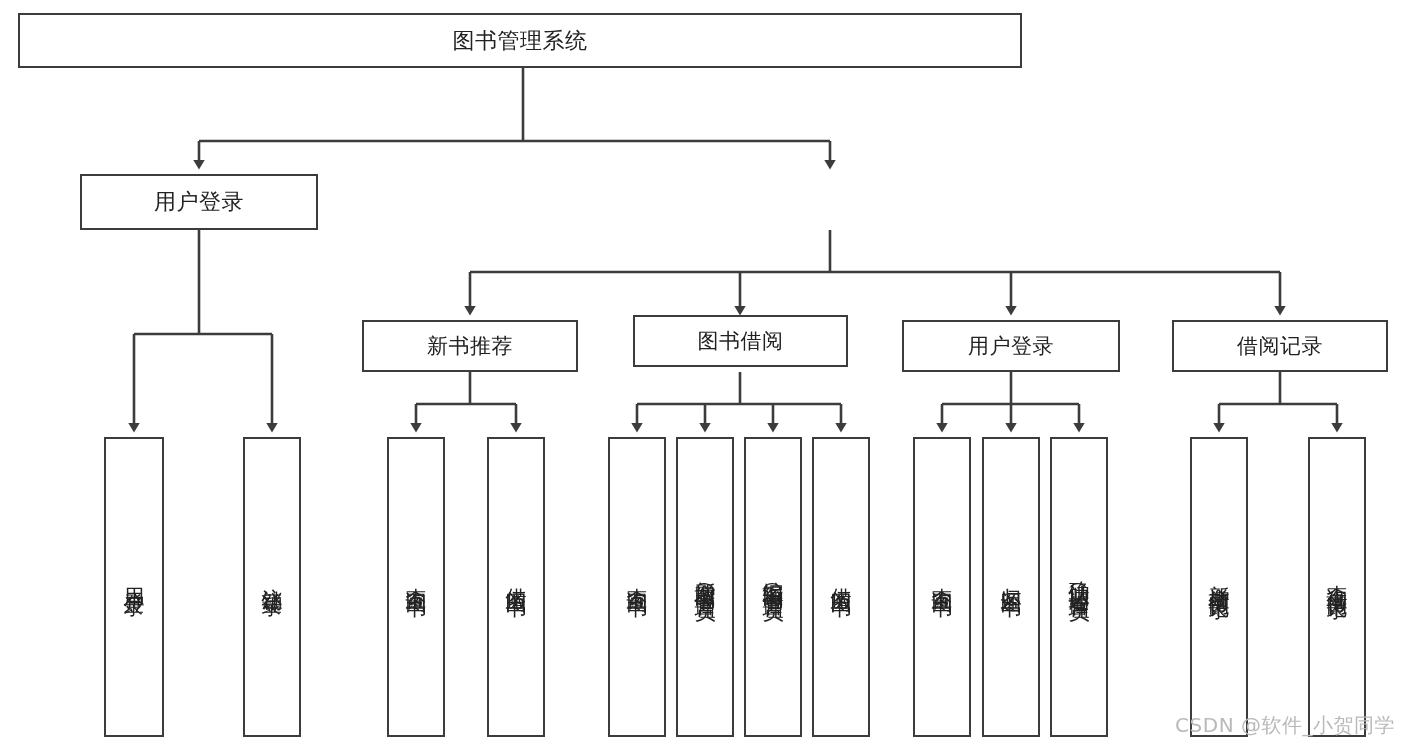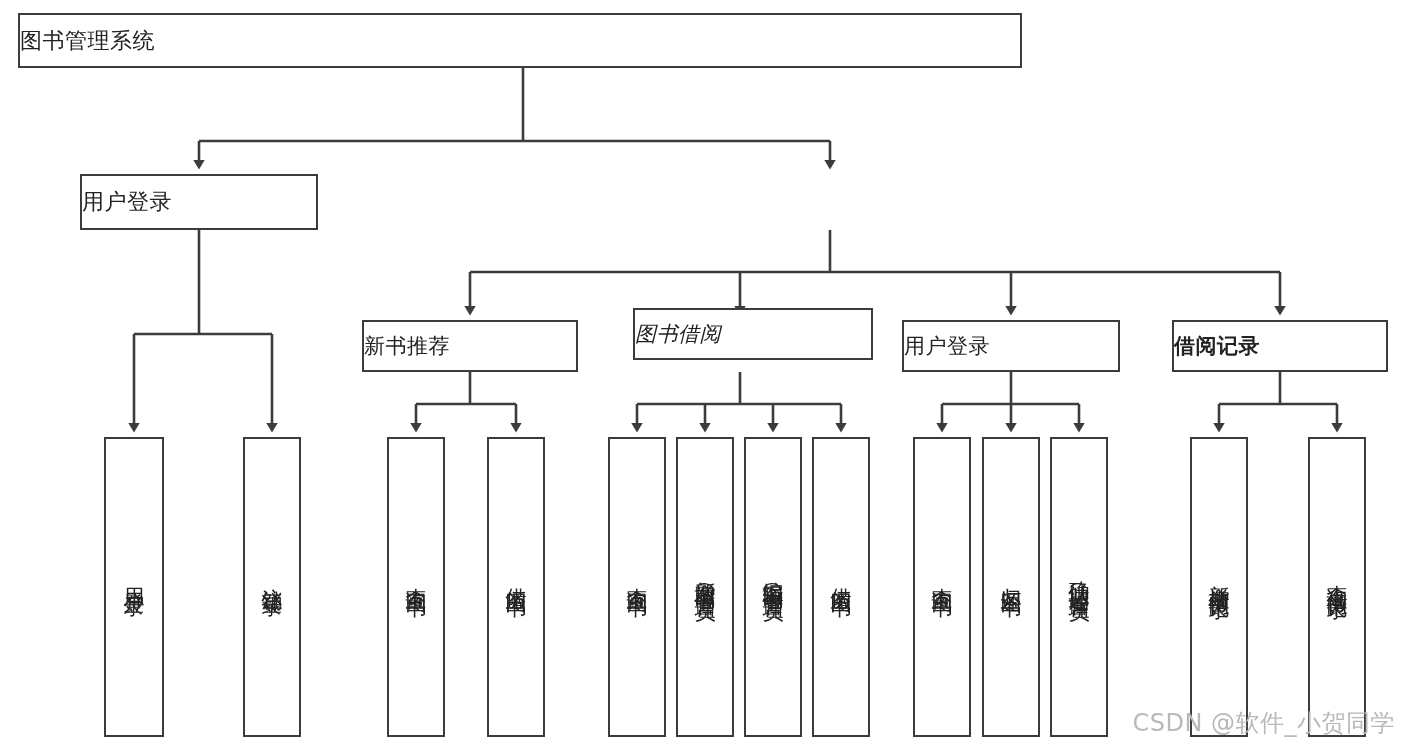--- a/index.html
+++ b/index.html
@@ -24,20 +24,21 @@
     width: 1405px;
     height: 747px;
   }
   .node {
     position: absolute;
     box-sizing: border-box;
     border: 2px solid #3c3c3c;
     background: #ffffff;
     display: flex;
     align-items: center;
+    justify-content: center;
     color: #1a1a1a;
   }
   .node-label {
     font-size: 21px;
     line-height: 1.15;
     letter-spacing: 0.5px;
     white-space: nowrap;
     color: #222222;
   }
   .node.vertical .node-label {
@@ -52,21 +53,21 @@
   .node.level3 .node-label { font-size: 21px; }
   .node.vertical {
     align-items: flex-start;
     justify-content: center;
     padding-top: 0px;
   }
   .watermark {
     position: absolute;
     right: 10px;
     bottom: 8px;
-    font-size: 24px;
+    font-size: 20px;
     color: #b9b9b9;
     letter-spacing: 0.5px;
     white-space: nowrap;
     user-select: none;
   }
 </style>
 </head>
 <body>
 
 <div id="canvas">
@@ -140,27 +141,27 @@
     <span class="node-label">图书管理系统</span>
   </div>
 
   <div class="node level2" id="node-l2-0" style="left: 80px; top: 174px; width: 238px; height: 56px;">
     <span class="node-label">用户登录</span>
   </div>
 
   <div class="node level3" id="node-l3-0" style="left: 362px; top: 320px; width: 216px; height: 52px;">
     <span class="node-label">新书推荐</span>
   </div>
-  <div class="node level3" id="node-l3-1" style="left: 633px; top: 308px; width: 240px; height: 52px; font-style: italic;">
+  <div class="node level3" id="node-l3-1" style="left: 633px; top: 315px; width: 215px; height: 52px;">
     <span class="node-label">图书借阅</span>
   </div>
   <div class="node level3" id="node-l3-2" style="left: 902px; top: 320px; width: 218px; height: 52px;">
     <span class="node-label">用户登录</span>
   </div>
-  <div class="node level3" id="node-l3-3" style="left: 1172px; top: 320px; width: 216px; height: 52px; font-weight: bold;">
+  <div class="node level3" id="node-l3-3" style="left: 1172px; top: 320px; width: 216px; height: 52px;">
     <span class="node-label">借阅记录</span>
   </div>
 
   <div class="node vertical" id="node-leaf-0" style="left: 104px; top: 437px; width: 60px; height: 300px; padding-top: 132px;">
     <span class="node-label">用户登录</span>
   </div>
   <div class="node vertical" id="node-leaf-1" style="left: 243px; top: 437px; width: 58px; height: 300px; padding-top: 132px;">
     <span class="node-label">注销登录</span>
   </div>
   <div class="node vertical" id="node-leaf-2" style="left: 387px; top: 437px; width: 58px; height: 300px; padding-top: 132px;">

